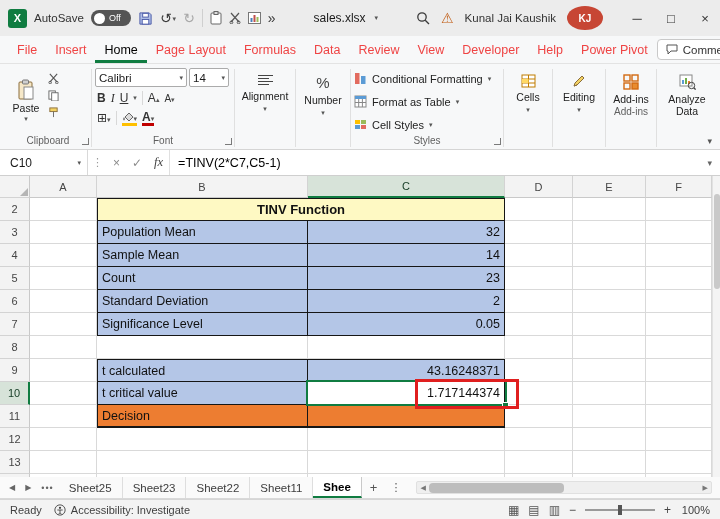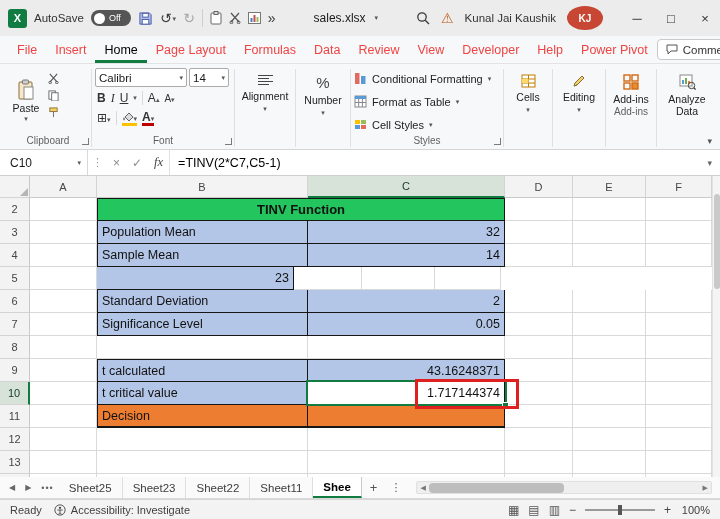--- a/index.html
+++ b/index.html
@@ -73,21 +73,21 @@
 .grid{flex:1;position:relative;background:#fff;overflow:hidden}
 .r{display:flex;height:23px}
 .r.hd{height:22px}
 .c{box-sizing:border-box;border-right:1px solid #d9d9d9;border-bottom:1px solid #d9d9d9;font-size:12.5px;display:flex;align-items:center;padding:0 4px;color:#111;overflow:hidden;white-space:nowrap;background:#fff}
 .rn{width:30px;background:#f3f3f3;border-right:1px solid #c9c9c9;border-bottom:1px solid #d3d3d3;justify-content:center;font-size:11px;color:#454545;padding:0}
 .ch{background:#f3f3f3;border-right:1px solid #d3d3d3;border-bottom:1px solid #c9c9c9;justify-content:center;font-size:11px;color:#454545;padding:0}
 .corner{position:relative}
 .tri{position:absolute;right:1px;bottom:1px;width:0;height:0;border-left:8px solid transparent;border-bottom:8px solid #b5b5b5}
 .wA{width:67px}.wB{width:211px}.wC{width:197px}.wD{width:68px}.wE{width:73px}.wF{width:66px}.wBC{width:408px}
 .blue{background:#b4c6e7}
-.yellow{background:#22c55e;font-weight:700;justify-content:center;font-size:13px}
+.yellow{background:#fef9c3;font-weight:700;justify-content:center;font-size:13px}
 .orange{background:#ed7d31}
 .num{justify-content:flex-end}
 .selh{background:#d7e3d9;border-bottom:2px solid #107c41;color:#143b24}
 .selr{background:#d7e3d9;border-right:2px solid #107c41;color:#143b24}
 .bl{border-left:1px solid #161616}
 .br{border-right:1px solid #161616}
 .bb{border-bottom:1px solid #161616}
 .bt{border-top:1px solid #161616}
 .bb2{border-bottom:2px solid #161616}
 .sel-outline{position:absolute;left:306px;top:204px;width:201px;height:26px;border:2px solid #107c41;pointer-events:none;z-index:3}
@@ -472,20 +472,21 @@
       <div class="c wB blue bl br bb">Sample Mean</div>
       <div class="c wC blue num br bb">14</div>
       <div class="c wD"></div>
       <div class="c wE"></div>
       <div class="c wF"></div>
     </div>
 
     <div class="r">
       <div class="c rn">5</div>
       <div class="c wA"></div>
+      <div class="c wB blue bl br bb">Count</div>
       <div class="c wC blue num br bb">23</div>
       <div class="c wD"></div>
       <div class="c wE"></div>
       <div class="c wF"></div>
     </div>
 
     <div class="r">
       <div class="c rn">6</div>
       <div class="c wA"></div>
       <div class="c wB blue bl br bb">Standard Deviation</div>

